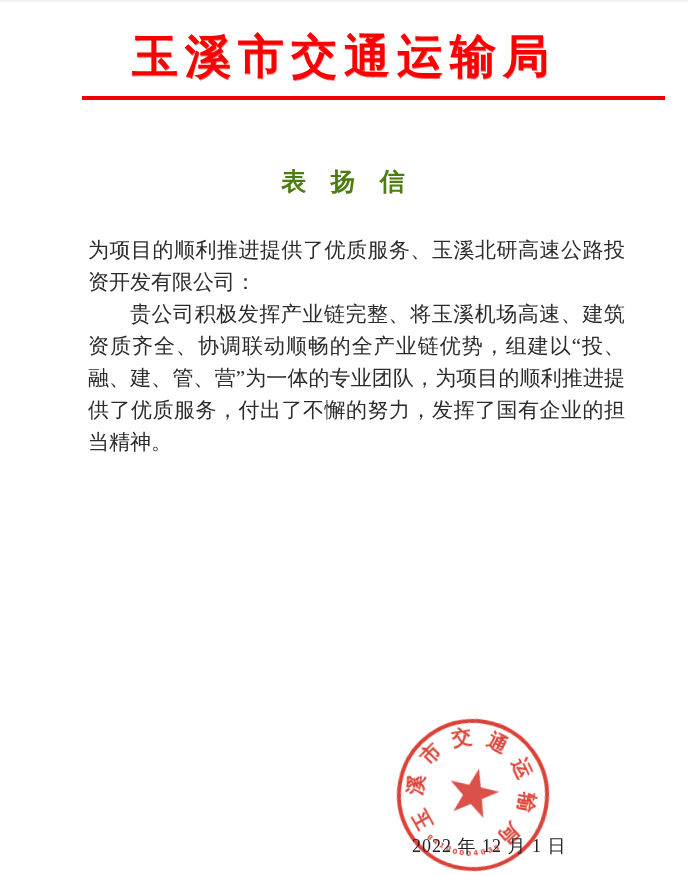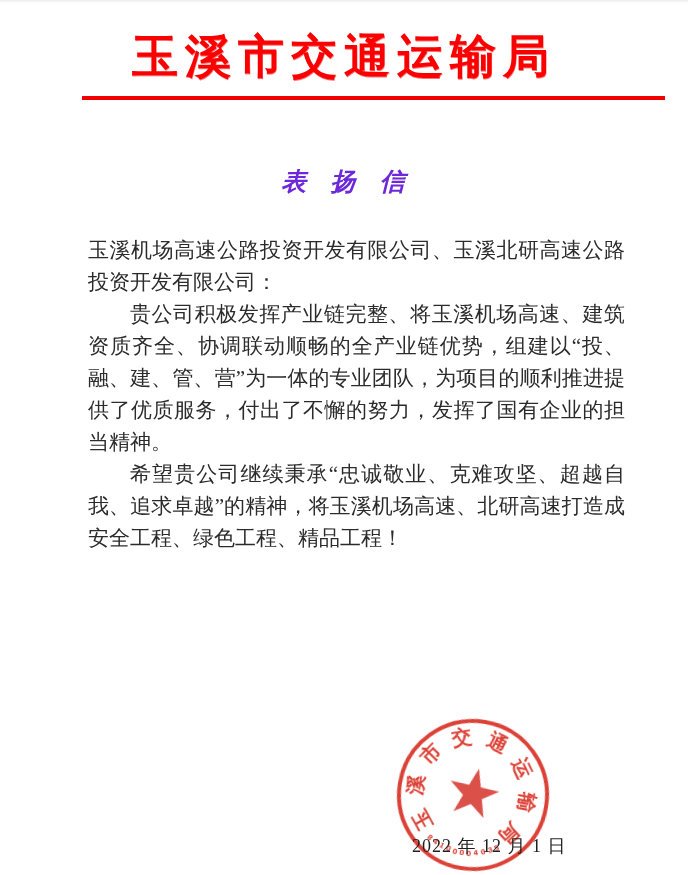--- a/index.html
+++ b/index.html
@@ -42,24 +42,23 @@
   
   .letter-main {
     margin-top: 68px;
   }
   .letter-title {
     margin: 10px;
     text-align: center;
     font-size: 25px;
     line-height: 28px;
     font-weight: bold;
-    color: #6d28d9;
+    color: #4d7c0f;
     word-spacing: 14px;
     letter-spacing: 2px;
-    font-style: italic;
   }
   .body-text {
     margin: 38px 63px 0 88px;
     font-size: 21px;
     line-height: 32px;
     color: #2b2b2b;
     text-align: justify;
   }
   .body-text p { margin: 0; }
   .salutation { text-indent: 0; }
@@ -121,23 +120,22 @@
 
   <header class="letterhead">
     <h1 class="agency-title">玉溪市交通运输局</h1>
     <div class="red-rule"></div>
   </header>
 
   <main class="letter-main">
     <h2 class="letter-title">表 扬 信</h2>
 
     <div class="body-text">
-      <p class="salutation">玉溪机场高速公路投资开发有限公司、玉溪北研高速公路投资开发有限公司：</p>
+      <p class="salutation">为项目的顺利推进提供了优质服务、玉溪北研高速公路投资开发有限公司：</p>
       <p class="para">贵公司积极发挥产业链完整、将玉溪机场高速、建筑资质齐全、协调联动顺畅的全产业链优势，组建以“投、融、建、管、营”为一体的专业团队，为项目的顺利推进提供了优质服务，付出了不懈的努力，发挥了国有企业的担当精神。</p>
-      <p class="para">希望贵公司继续秉承“忠诚敬业、克难攻坚、超越自我、追求卓越”的精神，将玉溪机场高速、北研高速打造成安全工程、绿色工程、精品工程！</p>
     </div>
   </main>
 
   <div class="seal">
     <div class="seal-ring"></div>
     <svg class="seal-star" width="58" height="58" viewBox="0 0 60 60" style="transform: rotate(4deg);">
       <polygon points="30,3 36.2,21.5 55.7,21.7 40,33.2 45.9,51.8 30,40.5 14.1,51.8 20,33.2 4.3,21.7 23.8,21.5" fill="#d2281e" fill-opacity="0.92"></polygon>
     </svg>
     <div class="seal-arc" id="seal-arc">
         <span style="left: 29.8714px; top: 108.477px; transform: translate(-50%, -50%) rotate(-128deg);">玉</span>

